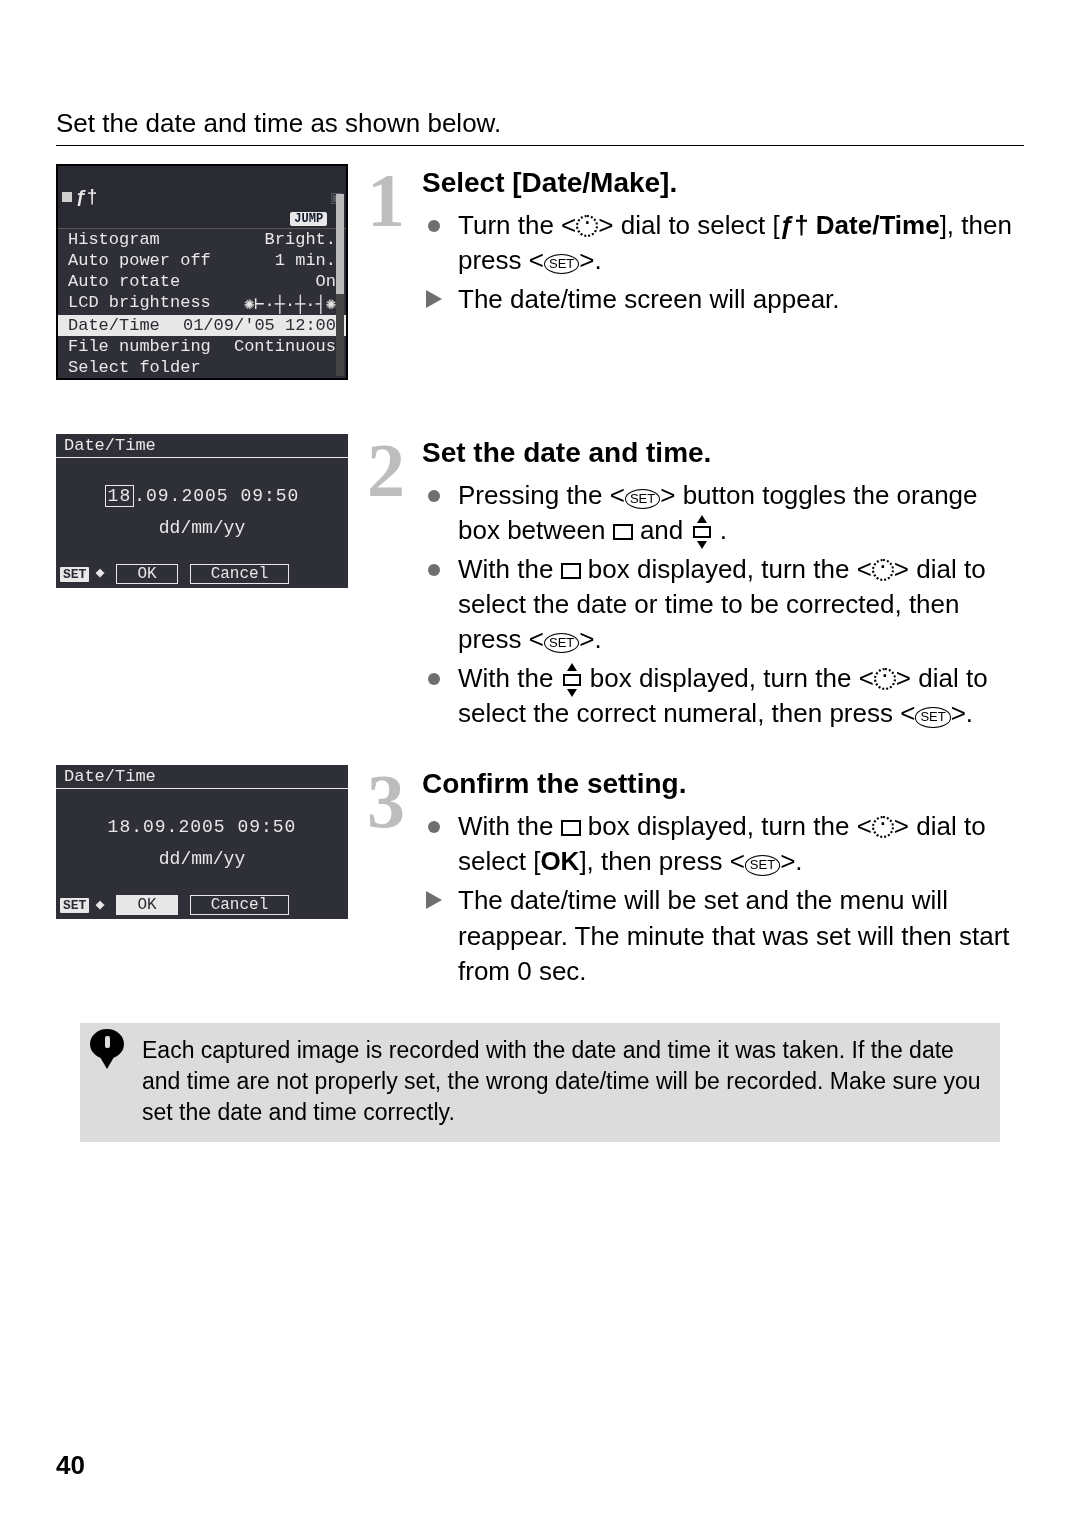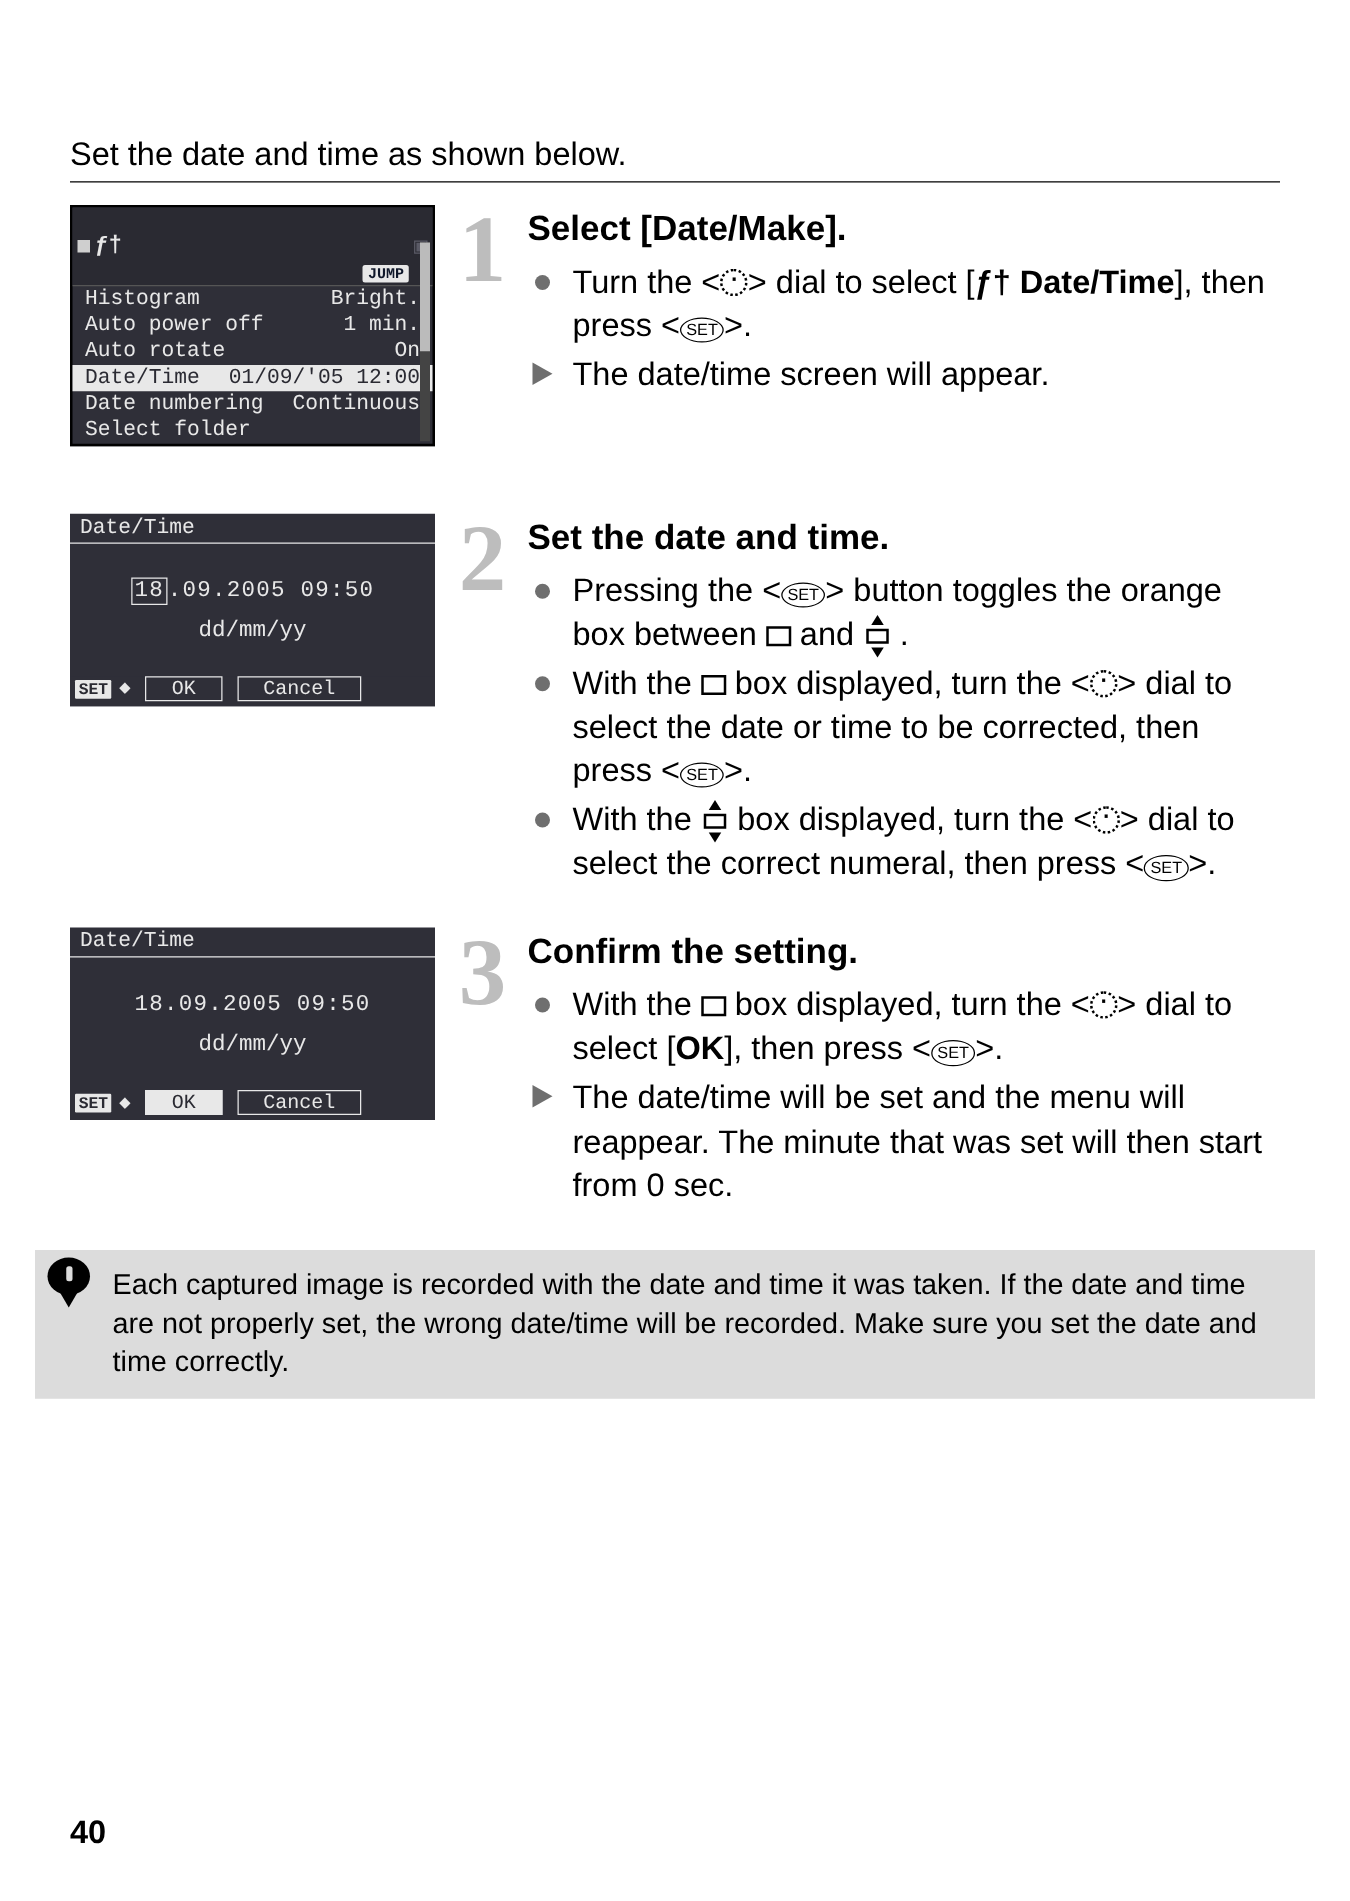--- a/index.html
+++ b/index.html
@@ -110,21 +110,21 @@
   }
   .lcd-dt .body .dayhl { border: 1.5px solid #e8e8e8; padding: 0 2px; }
   .lcd-dt .fmt { text-align: center; padding-bottom: 26px; }
   .lcd-dt .btnrow { display: flex; align-items: center; background: #2f2f38; padding: 0 4px 4px 4px; gap: 6px; }
   .lcd-dt .setlab { background: #e8e8e8; color: #2a2a32; font-size: 13px; font-weight: bold; padding: 0 3px; border-radius: 1px; }
   .lcd-dt .arrows { font-size: 15px; line-height: 0.9; }
   .lcd-dt .btn { border: 1.5px solid #e8e8e8; padding: 0 20px; font-size: 16px; margin-left: 6px; }
   .lcd-dt .btn.sel { background: #e8e8e8; color: #2a2a32; }
 
   .note-box {
-    background: #dcdcdc; margin: 0 28px; padding: 12px 18px 14px 62px;
+    background: #dcdcdc; margin: 0 80px; padding: 12px 18px 14px 62px;
     font-size: 23px; line-height: 1.35; position: relative;
   }
   .note-box .balloon {
     position: absolute; left: 10px; top: 6px; width: 34px; height: 30px;
     background: #000; border-radius: 50%;
   }
   .note-box .balloon::before {
     content: ""; position: absolute; left: 15px; top: 7px; width: 5px; height: 12px;
     background: #dcdcdc; border-radius: 2px;
   }
@@ -162,26 +162,30 @@
                 <span>Bright.</span>
               </div>
               <div class="lcd-row">
                 <span>Auto power off</span>
                 <span>1 min.</span>
               </div>
               <div class="lcd-row">
                 <span>Auto rotate</span>
                 <span>On</span>
               </div>
+              <div class="lcd-row">
+                <span>LCD brightness</span>
+                <span>✺⊢·┼·┼·┤✺</span>
+              </div>
               <div class="lcd-row sel">
                 <span>Date/Time</span>
                 <span>01/09/'05 12:00</span>
               </div>
               <div class="lcd-row">
-                <span>Date numbering</span>
+                <span>File numbering</span>
                 <span>Continuous</span>
               </div>
               <div class="lcd-row">
                 <span>Select folder</span>
                 <span></span>
               </div>
             </div>
           <div class="lcd-scroll">
               <div class="thumb"></div>
             </div>

